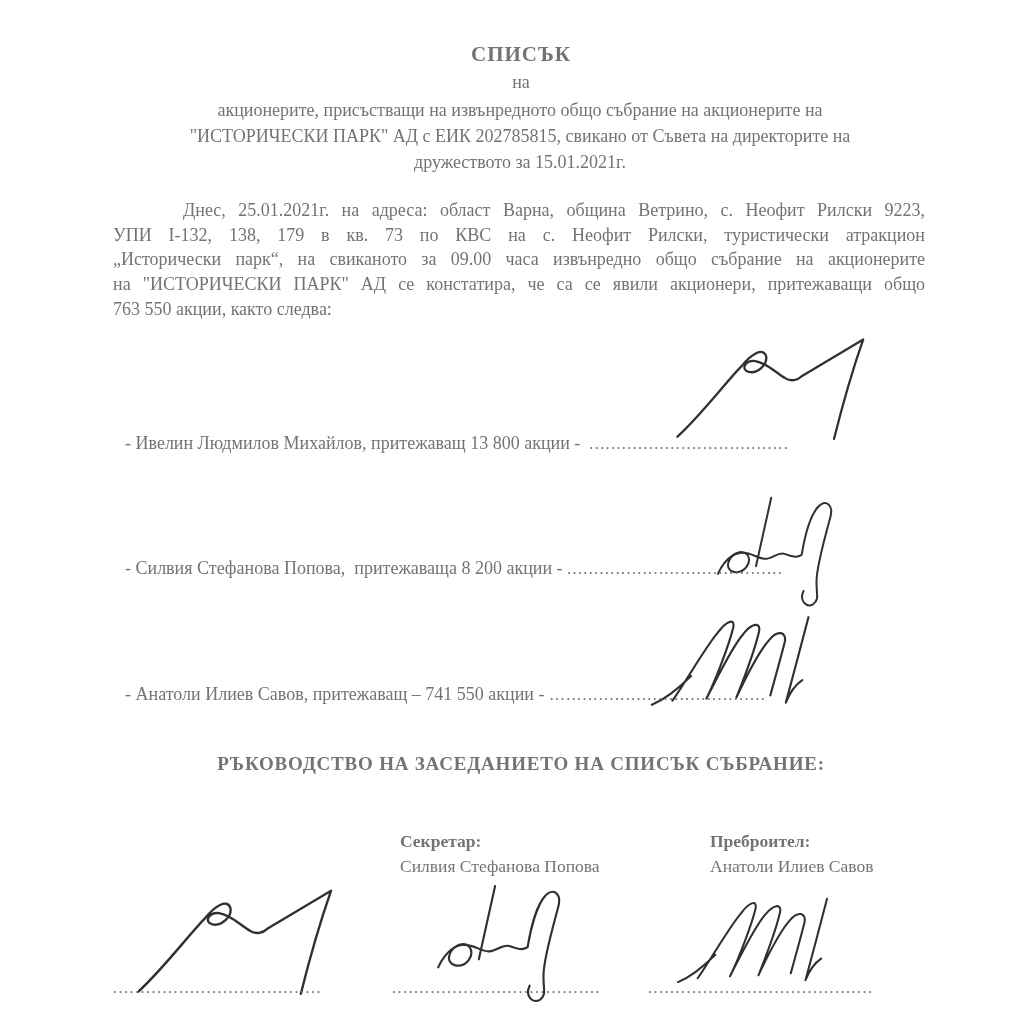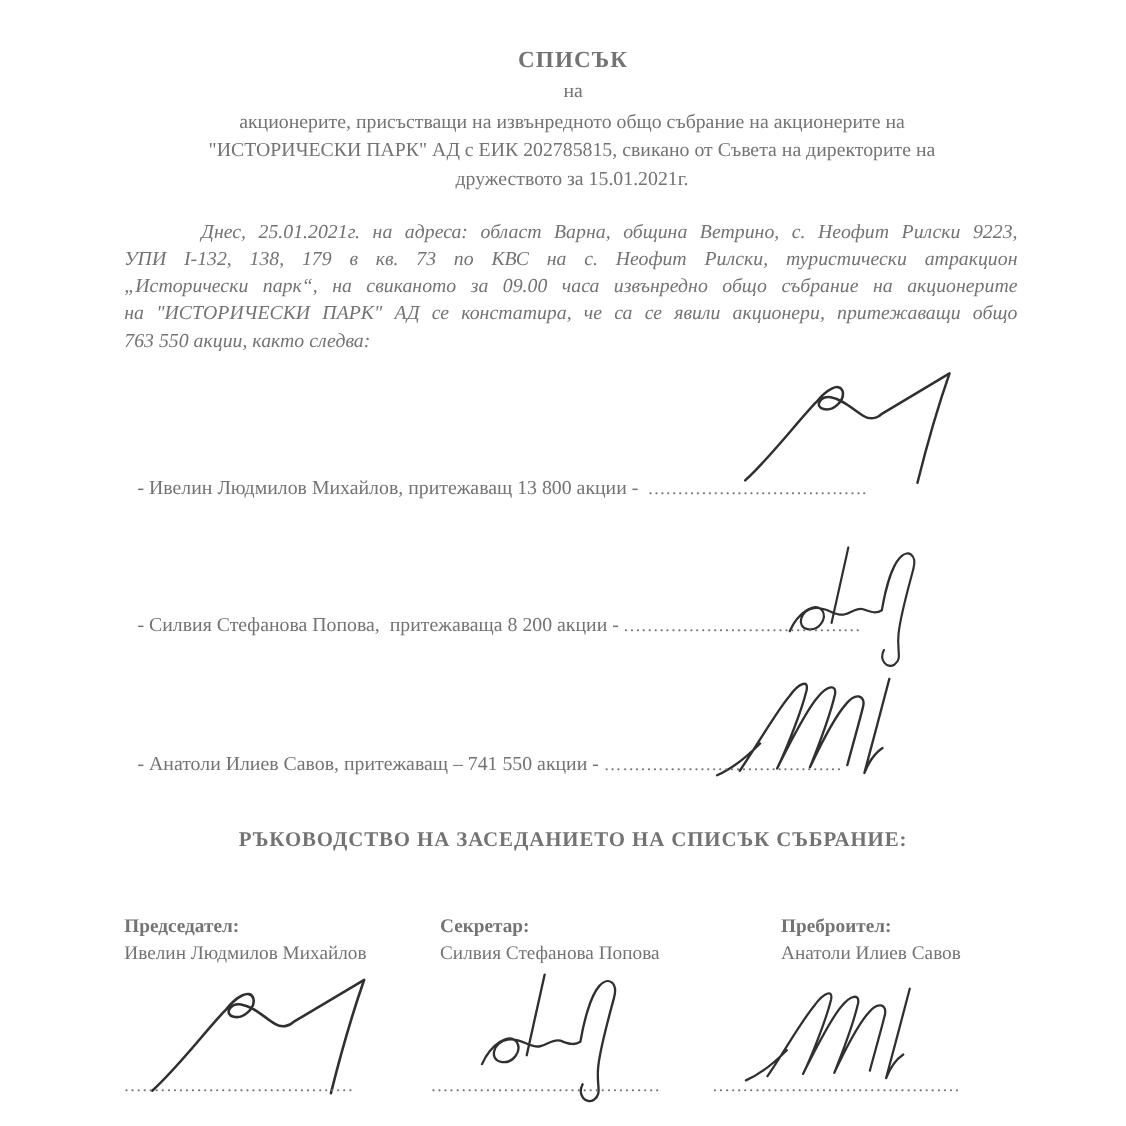--- a/index.html
+++ b/index.html
@@ -15,21 +15,21 @@
     position:absolute;top:72px;left:106px;width:830px;text-align:center;font-size:18px;
   }
   .doc-subtitle{
     position:absolute;top:97px;left:80px;width:880px;text-align:center;
     font-size:18px;line-height:26px;
   }
   .intro{
     position:absolute;top:198px;left:113px;width:812px;
     font-size:18px;line-height:24.7px;
   }
-  .intro .ln{text-align:justify;text-align-last:justify;white-space:normal;font-style:italic;}
+  .intro .ln{text-align:justify;text-align-last:justify;white-space:normal;}
   .intro .ln.first{text-indent:70px;}
   .intro .ln.last{text-align:left;text-align-last:left;}
   .sh-row{
     position:absolute;left:125px;font-size:18px;white-space:pre;
   }
   .sh-row .dots{letter-spacing:1.4px;font-size:16px;}
   .row-1{top:433px}
   .row-2{top:558px}
   .row-3{top:684px}
   .mgmt-heading{
@@ -90,24 +90,20 @@
   </svg>
   <div class="sh-row row-2"><span>- Силвия Стефанова Попова,  притежаваща 8 200 акции - </span><span class="dots">........................................</span></div>
 
   <svg class="sig sig-top-3" width="262" height="103" viewBox="0 0 220 100">
     <path d="M6,92 C20,86 32,76 44,64 M26,88 C40,68 58,36 70,22 C78,11 87,7 85,17 C81,34 67,70 59,86 C69,66 85,34 95,23 C103,13 112,11 110,21 C106,38 94,70 88,85 C96,68 110,40 120,29 C128,19 137,21 135,31 C131,47 125,68 121,83 M158,7 C152,30 142,68 136,90 C140,80 146,72 152,68"></path>
   </svg>
   <div class="sh-row row-3"><span>- Анатоли Илиев Савов, притежаващ – 741 550 акции - </span><span class="dots">….....................................</span></div>
 
   <div class="mgmt-heading">РЪКОВОДСТВО НА ЗАСЕДАНИЕТО НА СПИСЪК СЪБРАНИЕ:</div>
 
-  <div class="role role-1">
-    <div class="label">Председател:</div>
-    <div>Ивелин Людмилов Михайлов</div>
-  </div>
   <div class="role role-2">
     <div class="label">Секретар:</div>
     <div>Силвия Стефанова Попова</div>
   </div>
   <div class="role role-3">
     <div class="label">Преброител:</div>
     <div>Анатоли Илиев Савов</div>
   </div>
 
   <svg class="sig sig-bot-1" width="262" height="112" viewBox="0 0 200 100">

